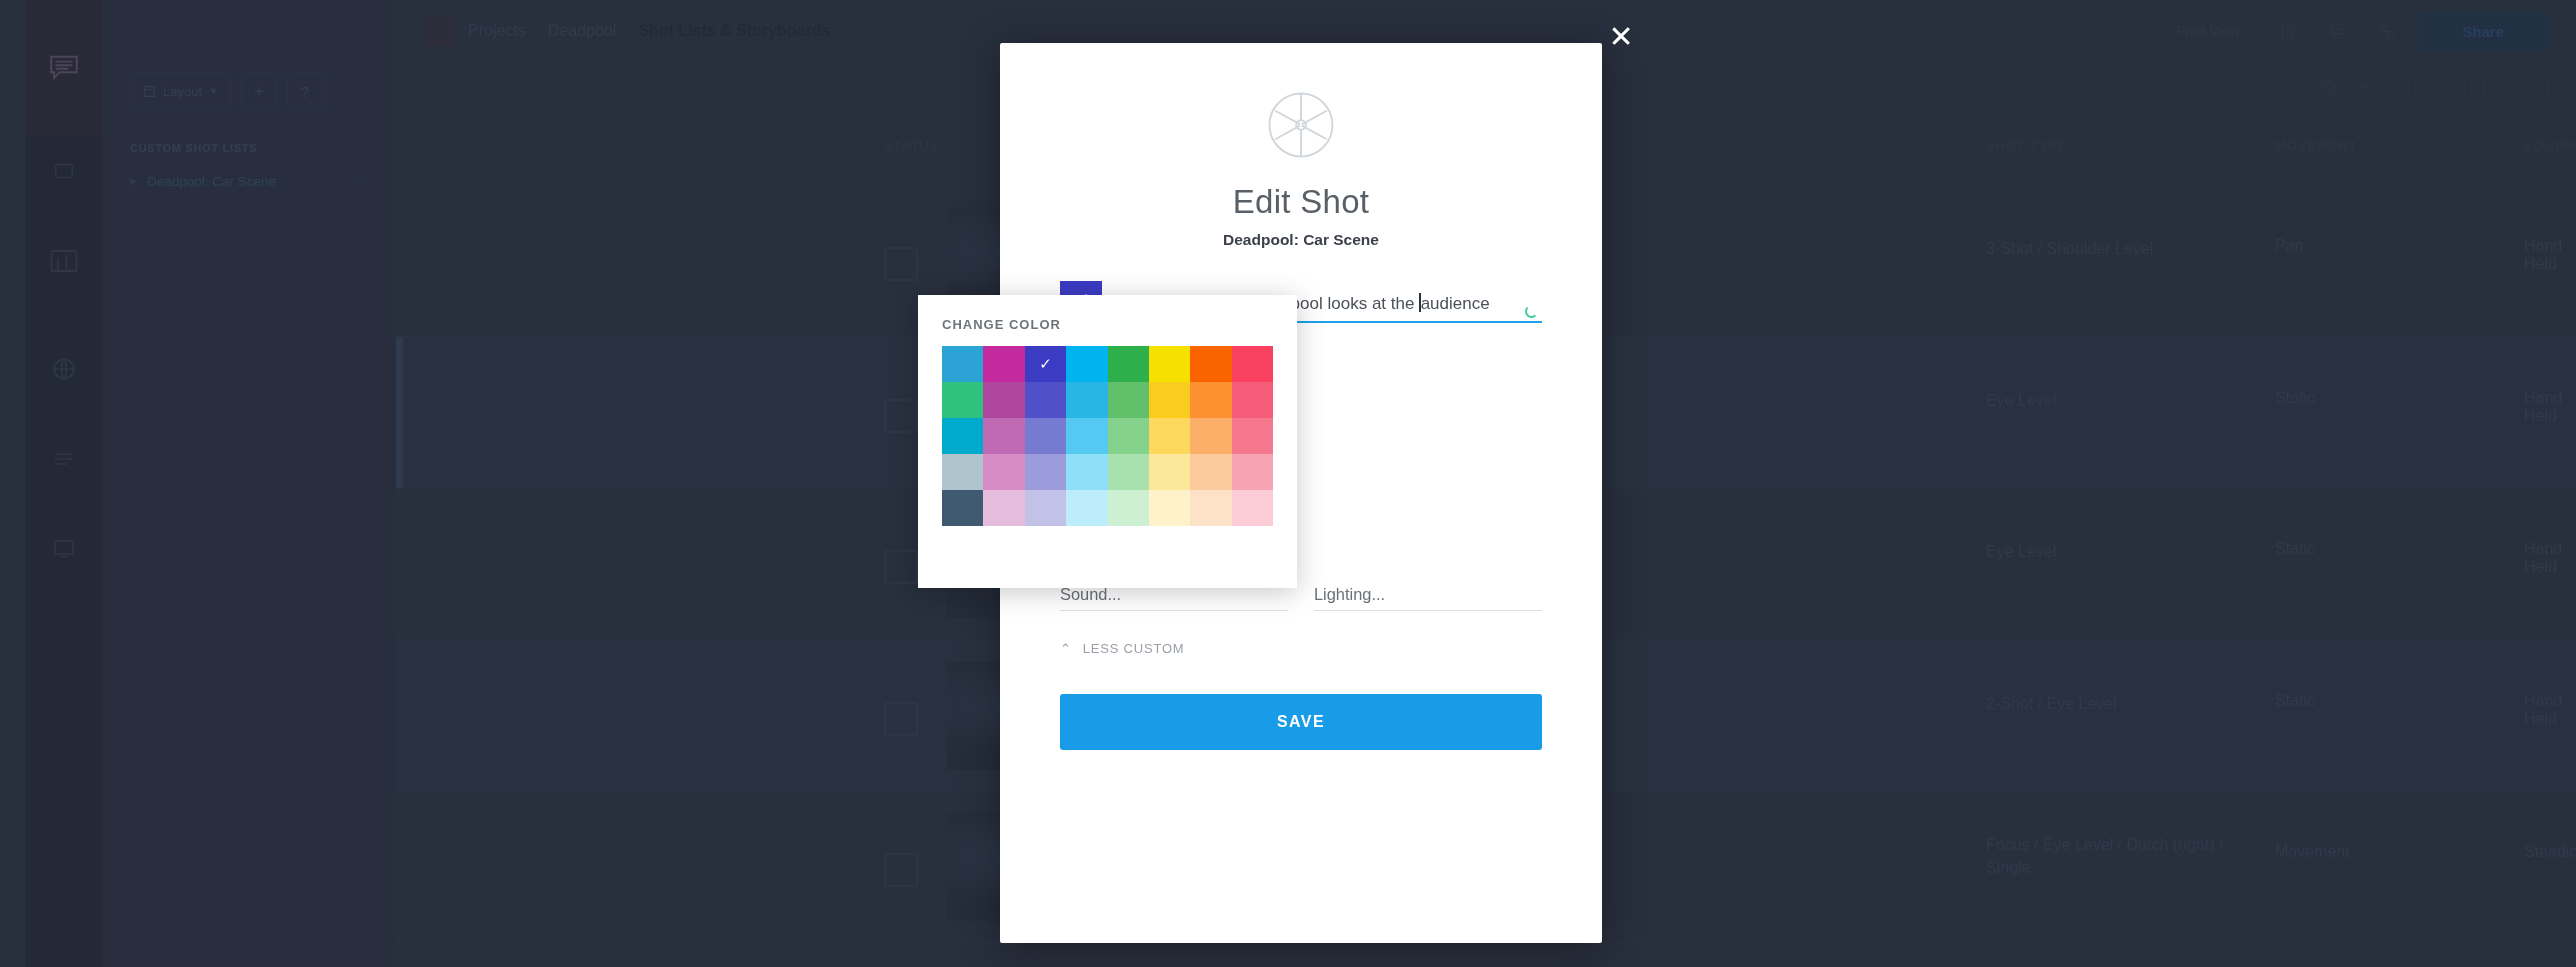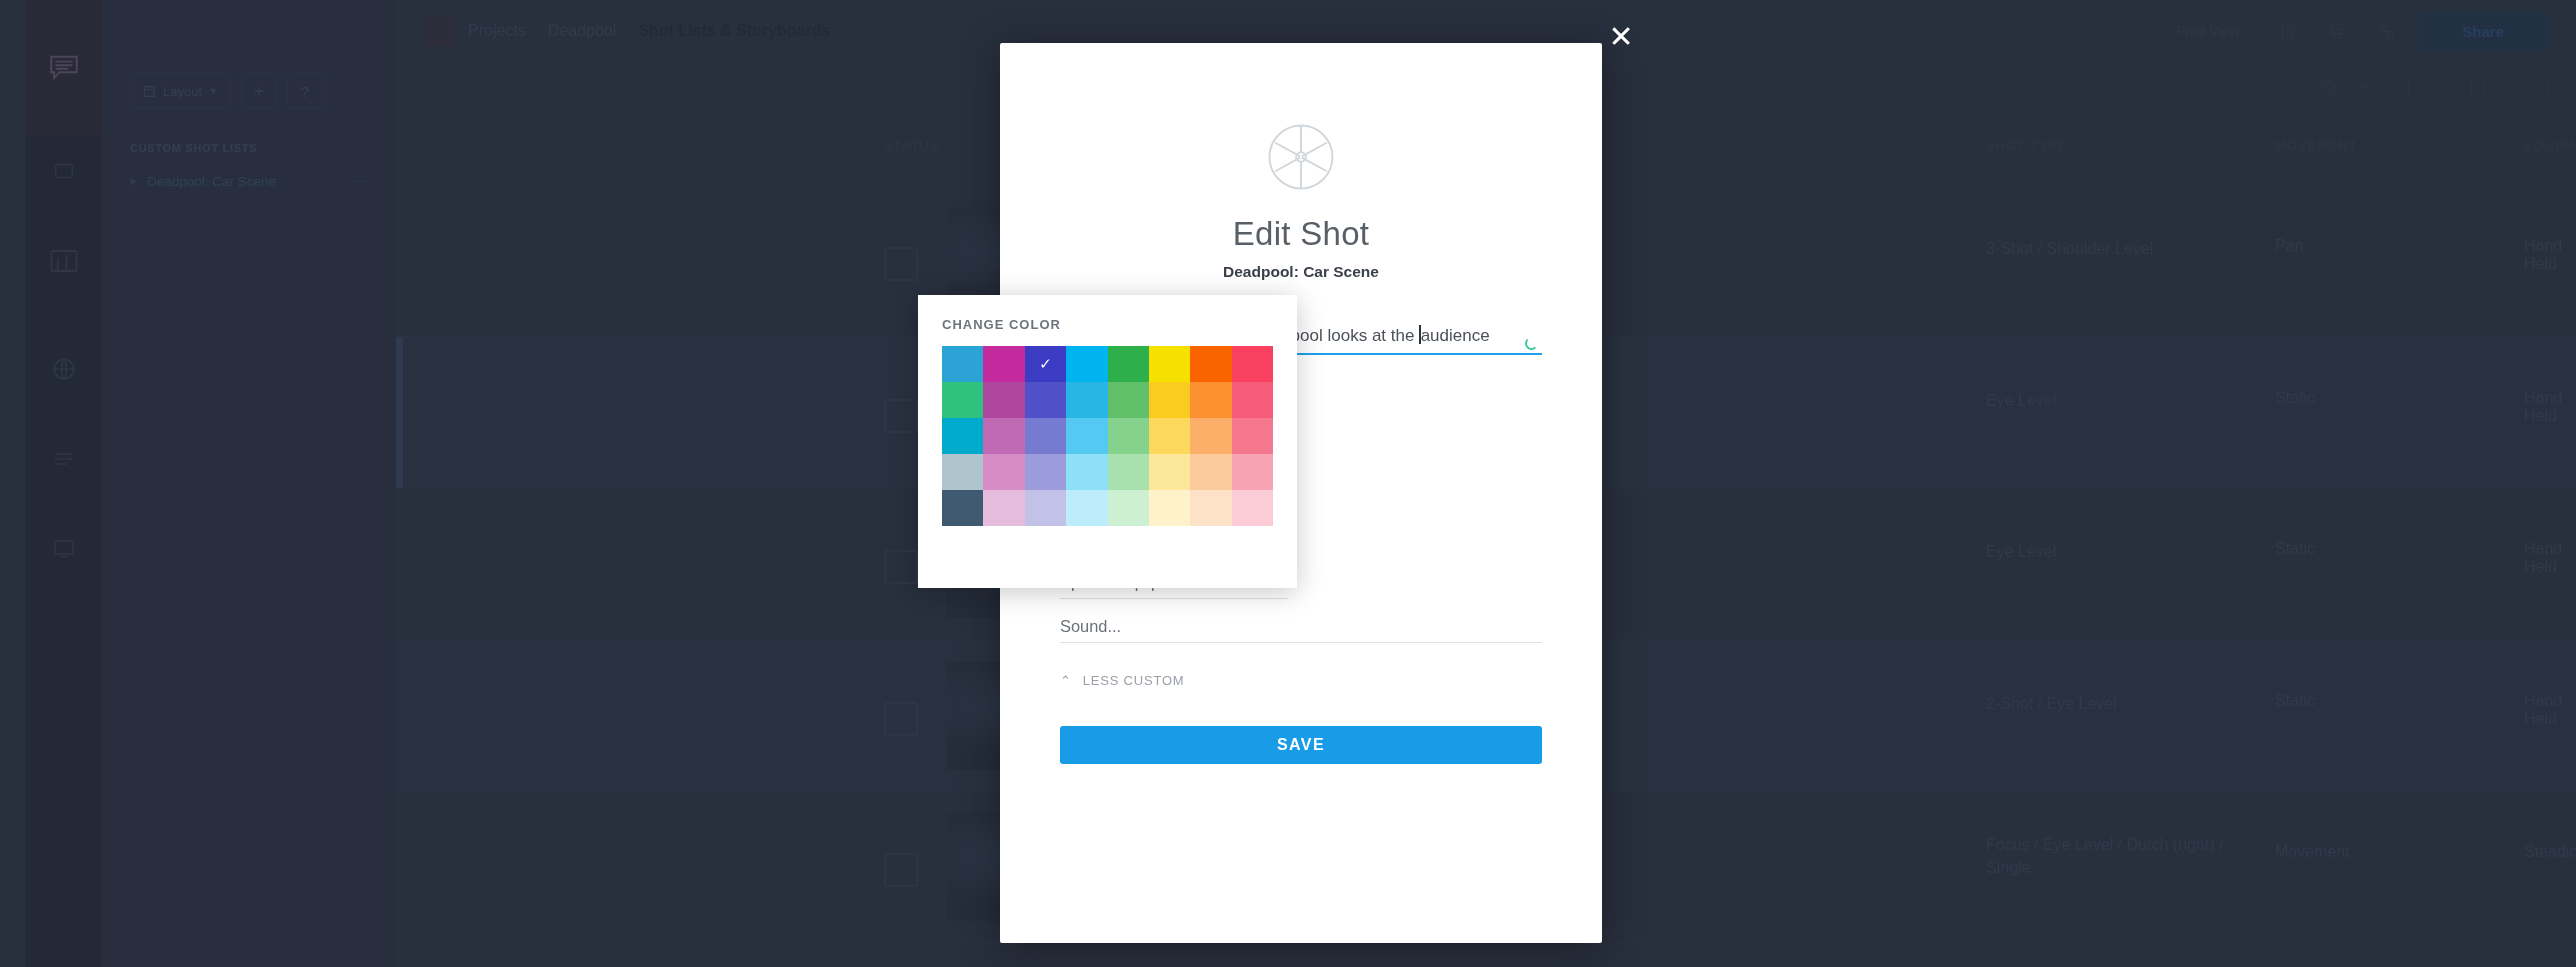--- a/index.html
+++ b/index.html
@@ -137,21 +137,21 @@
     position:absolute; left:1000px; top:43px; width:602px; height:900px;
     background:#fff; border-radius:2px; z-index:20;
     box-shadow:0 6px 40px rgba(0,0,0,.35);
     overflow:hidden;
   }
   .modal-close {
     position:absolute; left:1605px; top:22px; z-index:30;
     color:#fff; font-size:30px; line-height:1; font-weight:300;
     width:32px; height:32px; text-align:center;
   }
-  .modal-inner { padding:46px 60px 0; text-align:center;margin-top:32px; }
+  .modal-inner { padding:46px 60px 0; text-align:center; }
   .aperture { margin:0 auto; width:72px; height:72px; }
   .modal-title {
     font-size:33px; color:#585f66; font-weight:400; margin-top:18px; letter-spacing:0.3px;
   }
   .modal-sub {
     font-size:15.5px; color:#3b4148; font-weight:700; margin-top:10px;
   }
 
   .name-row {
     display:flex; align-items:stretch; margin-top:32px; gap:0;
@@ -186,21 +186,21 @@
   }
   .field.filled { color:#4b5158; }
   .field .chev { margin-left:auto; color:#9aa0a8; font-size:13px; }
   .frow.single .field { flex:0 0 calc(50% - 13px); }
 
   .lessopts {
     margin-top:30px; text-align:left; display:flex; align-items:center; gap:11px;
     font-size:13px; letter-spacing:0.8px; color:#9aa0a8;
   }
   .save-btn {
-    margin:38px auto 0; width:100%; height:38px; background:#199ce8;
+    margin:38px auto 0; width:100%; height:56px; background:#199ce8;
     color:#fff; border-radius:3px; display:flex; align-items:center;
     justify-content:center; font-size:16px; letter-spacing:1.4px; font-weight:600;
   }
 
   
   #colorpop {
     position:absolute; left:918px; top:295px; width:379px; height:293px;
     background:#fff; z-index:40; box-shadow:0 4px 26px rgba(0,0,0,.22);
   }
   .cp-title {
@@ -463,20 +463,23 @@
         </div>
         <div class="frow single">
           <div class="field">
             <span>Special Equipment...</span>
             <span class="chev">⌄</span>
           </div>
         </div>
         <div class="frow">
           <div class="field">
             <span>Sound...</span>
+          </div>
+          <div class="field">
+            <span>Lighting...</span>
           </div>
         </div>
       </div>
 
       <div class="lessopts">
         <span>⌃</span>
         <span>LESS CUSTOM</span>
       </div>
 
       <div class="save-btn" style="background: rgb(25, 156, 232);">SAVE</div>

